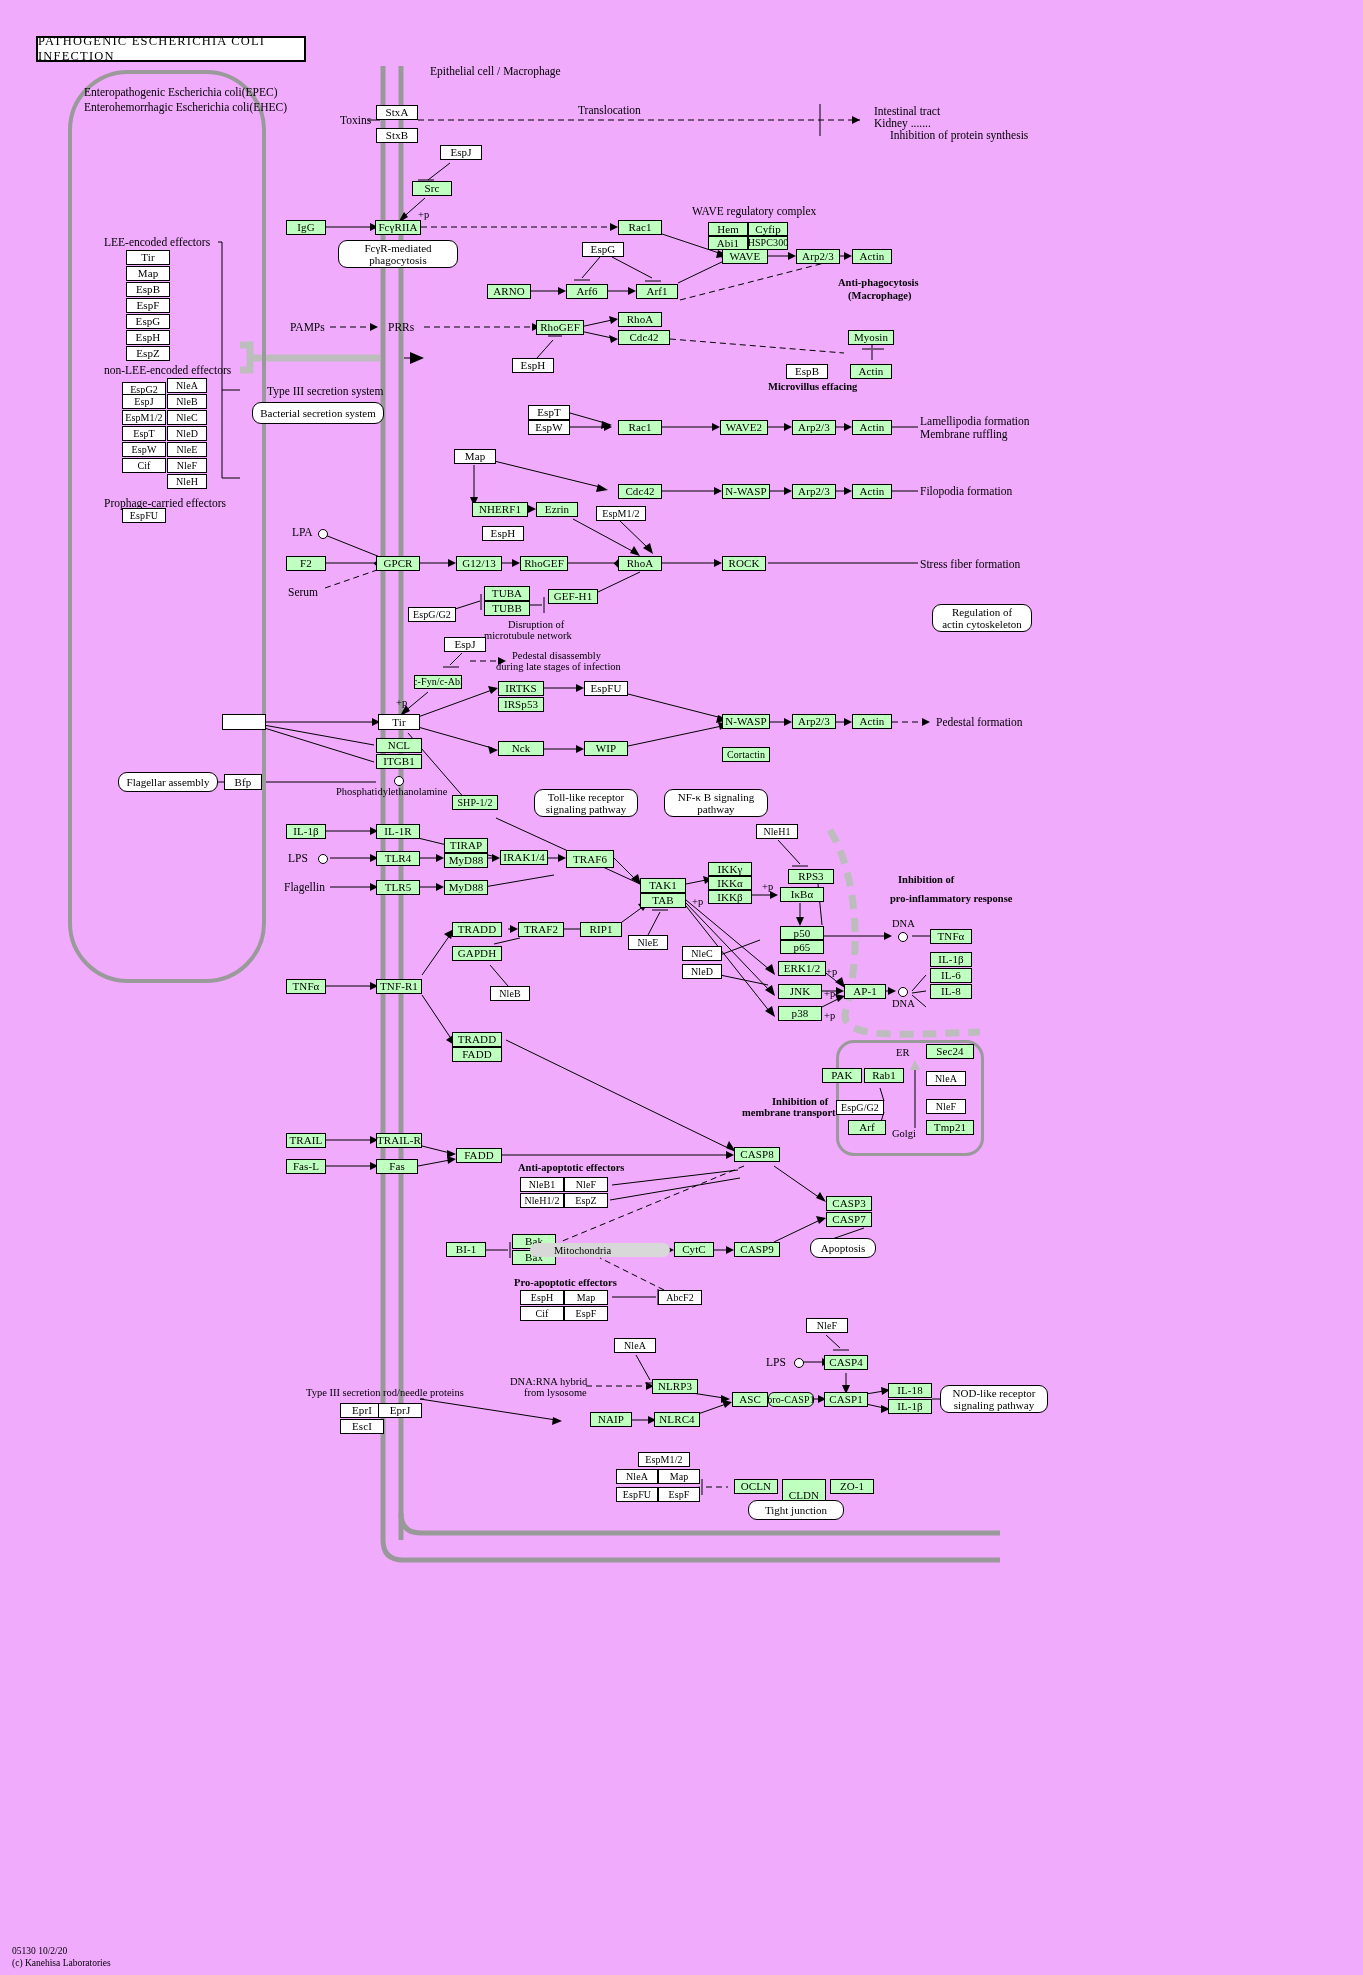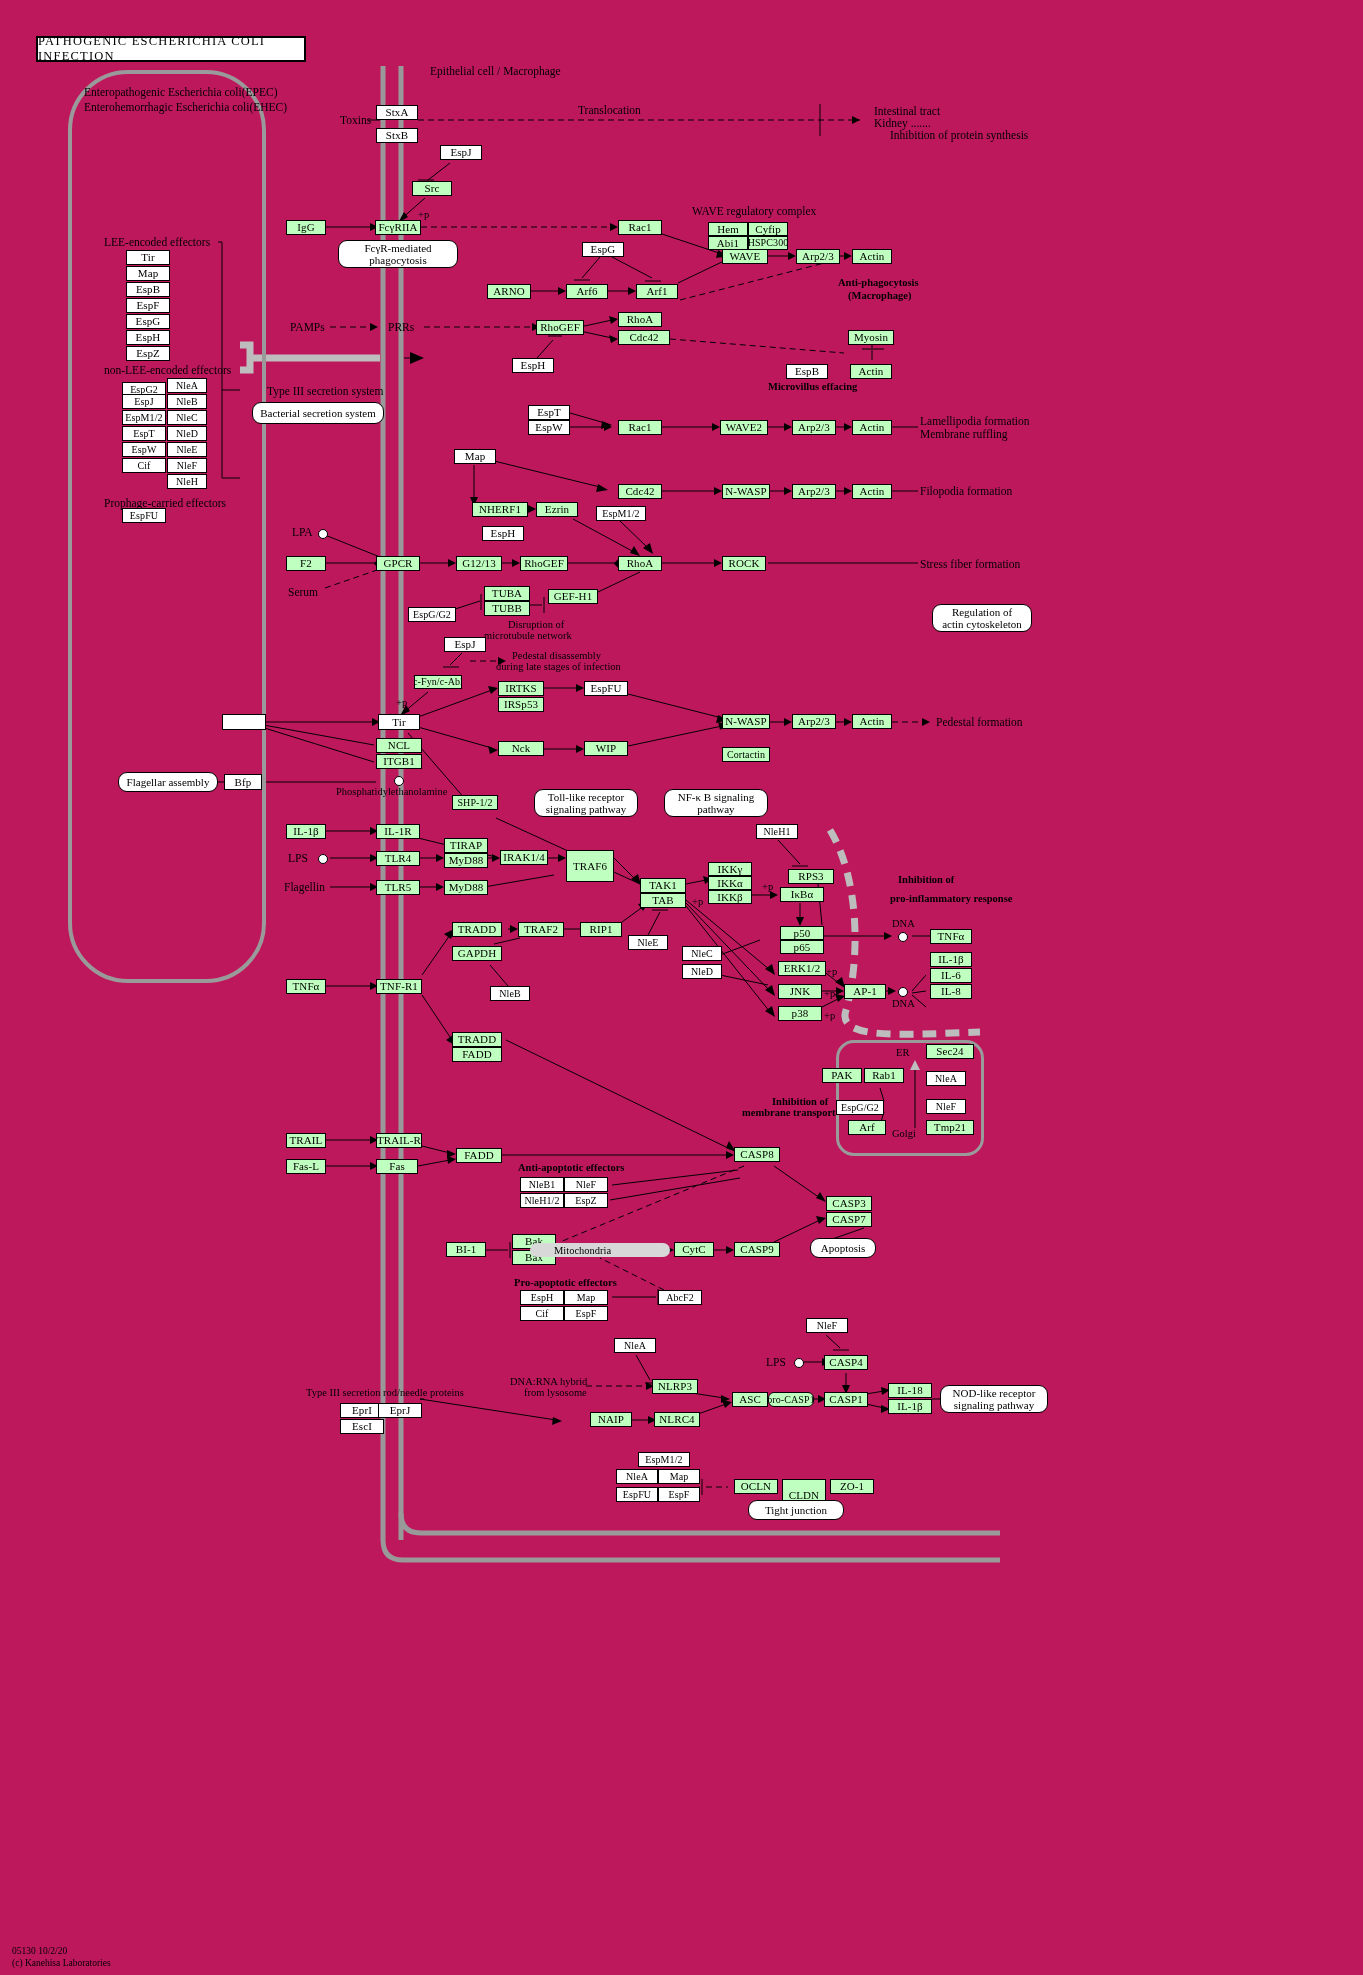--- a/index.html
+++ b/index.html
@@ -1,17 +1,17 @@
 <!DOCTYPE html>
 <html><head>
 <meta charset="utf-8">
 <style>
   html,body{margin:0;padding:0;background:#ffffff;}
   body{font-family:"Liberation Serif", serif;color:#000;}
-  #canvas{position:relative;width:1363px;height:1975px;overflow:hidden;background:#be185d;}
+  #canvas{position:relative;width:1363px;height:1975px;overflow:hidden;background:#f0abfc;}
 
   .txt{position:absolute;font-size:11.5px;line-height:1.15;white-space:nowrap;}
   .txt.bold{font-weight:bold;}
   .txt.sm{font-size:10.5px;}
 
   
   .bx{position:absolute;box-sizing:border-box;border:1px solid #000;background:#bfffbf;
       font-size:11px;line-height:1;display:flex;align-items:center;justify-content:center;
       white-space:nowrap;overflow:hidden;letter-spacing:.1px;}
   .bx.white{background:#ffffff;}
@@ -594,21 +594,21 @@
   <div class="bx" style="left:376px;top:824px;width:44px;height:15px;">IL-1R</div>
   <div class="txt" style="left:288px;top:852px;">LPS</div>
   <div class="cpd" style="left:318px;top:854px;"></div>
   <div class="bx" style="left:376px;top:851px;width:44px;height:15px;">TLR4</div>
   <div class="txt" style="left:284px;top:881px;text-align:center;">Flagellin</div>
   <div class="bx" style="left:376px;top:880px;width:44px;height:15px;">TLR5</div>
   <div class="bx" style="left:444px;top:838px;width:44px;height:15px;">TIRAP</div>
   <div class="bx" style="left:444px;top:853px;width:44px;height:15px;">MyD88</div>
   <div class="bx" style="left:444px;top:880px;width:44px;height:15px;">MyD88</div>
   <div class="bx" style="left:500px;top:850px;width:48px;height:15px;">IRAK1/4</div>
-  <div class="bx" style="left:566px;top:850px;width:48px;height:32px;">TRAF6</div>
+  <div class="bx" style="left:566px;top:850px;width:48px;height:18px;">TRAF6</div>
 
   <div class="bx" style="left:640px;top:878px;width:46px;height:15px;">TAK1</div>
   <div class="bx" style="left:640px;top:893px;width:46px;height:15px;">TAB</div>
   <div class="txt sm" style="left:692px;top:896px;">+p</div>
   <div class="bx white t8" style="left:628px;top:935px;width:40px;height:15px;">NleE</div>
   <div class="bx white t8" style="left:682px;top:946px;width:40px;height:15px;">NleC</div>
   <div class="bx white t8" style="left:682px;top:964px;width:40px;height:15px;">NleD</div>
 
   <div class="bx" style="left:452px;top:922px;width:50px;height:15px;">TRADD</div>
   <div class="bx" style="left:518px;top:922px;width:46px;height:15px;">TRAF2</div>

